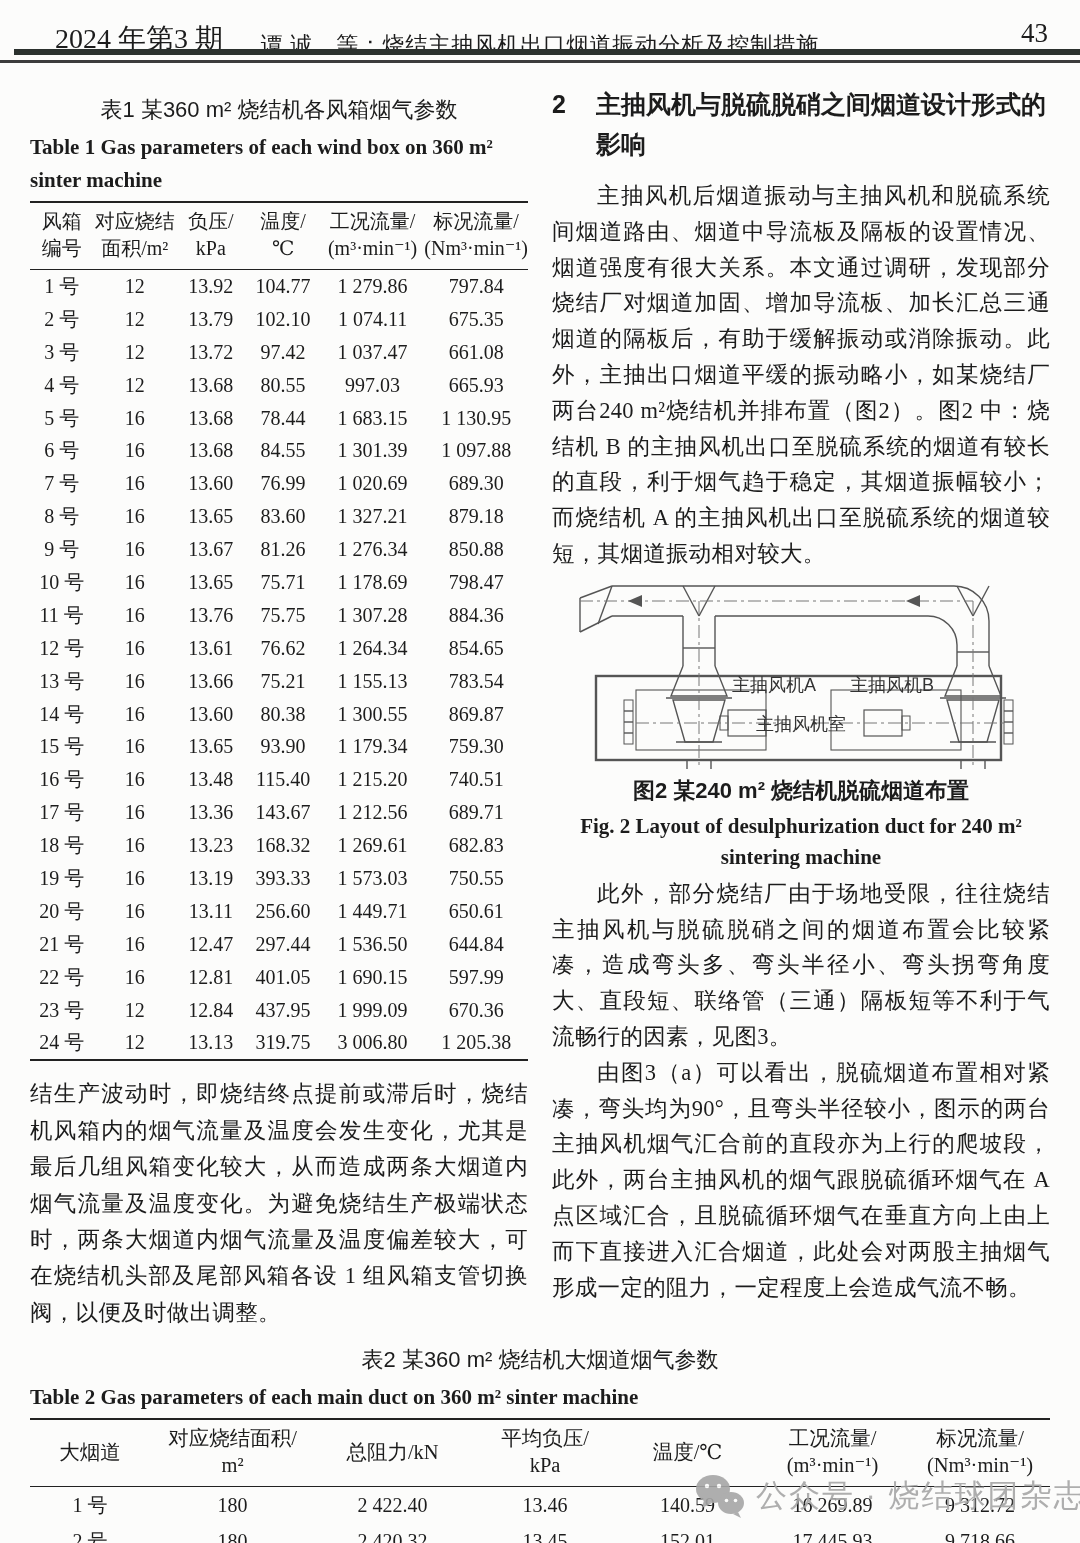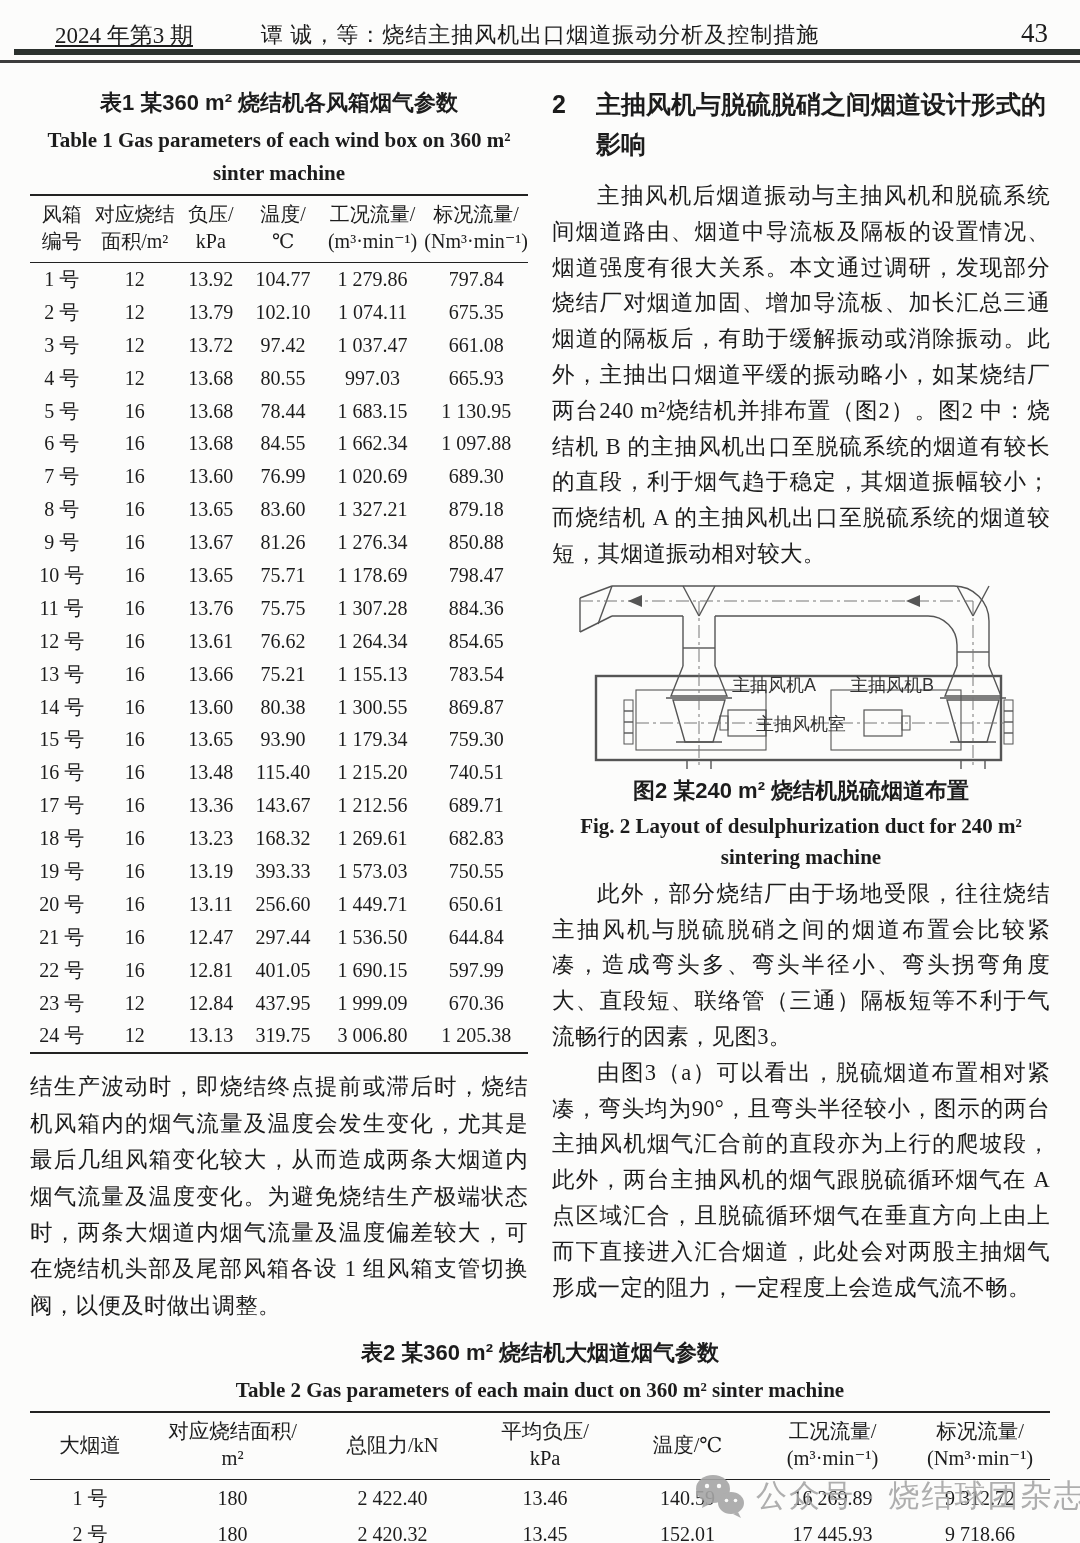--- a/index.html
+++ b/index.html
@@ -1,33 +1,33 @@
 <!DOCTYPE html>
 <html><head>
 <meta charset="utf-8">
 <style>
   html,body{margin:0;padding:0;background:#e8e8e8;}
   .page{position:relative;width:1080px;height:1543px;background:#fcfcfb;margin:0 auto;
         font-family:'Liberation Serif','DejaVu Serif',serif;color:#1c1c1c;overflow:hidden;}
   .sans{font-family:'Liberation Sans','DejaVu Sans',sans-serif;}
 
   
-  .hdr-issue{position:absolute;left:55px;top:20px;font-size:23px;text-decoration:underline;}
-  .hdr-title{position:absolute;left:0;right:0;top:20px;text-align:center;font-size:22px;letter-spacing:1px;}
+  .hdr-issue{position:absolute;left:55px;top:20px;font-size:28px;text-decoration:underline;}
+  .hdr-title{position:absolute;left:0;right:0;top:30px;text-align:center;font-size:22px;letter-spacing:1px;}
   .hdr-page{position:absolute;right:32px;top:18px;font-size:27px;text-align:right;}
   .rule-thick{position:absolute;left:14px;right:0;top:49px;height:6px;background:#2b312e;}
   .rule-thin{position:absolute;left:0;right:0;top:60px;height:3px;background:#3c3c3c;}
 
   
   .col-left{position:absolute;left:30px;top:76px;width:498px;}
   .col-right{position:absolute;left:552px;top:80px;width:498px;}
   .bottom{position:absolute;left:30px;top:1326px;width:1020px;}
 
-  .cap-zh{text-align:center;font-weight:bold;font-size:22px;margin:12px 0 10px;}
-  .cap-en{text-align:center;font-weight:bold;font-size:21px;margin:0 0 8px;}
+  .cap-zh{text-align:center;font-weight:normal;font-size:22px;margin:19px 0 10px;}
+  .cap-en{font-weight:bold;font-size:21px;margin:0 0 8px;}
 
   table{width:100%;border-collapse:collapse;border-top:2.5px solid #222;border-bottom:2.5px solid #222;}
   thead tr{border-bottom:1.5px solid #222;}
   th{font-weight:normal;font-size:20px;line-height:27px;padding:5px 0 7px;vertical-align:middle;margin-top:48px;}
   td{text-align:center;font-size:20px;white-space:nowrap;padding:0;}
   #table1 td{height:32.9px;}
   #table2 td{height:36px;}
   #table2 th{font-size:20.5px;}
 
   .para{font-size:22.5px;line-height:36.4px;text-align:justify;letter-spacing:0.3px;}
@@ -138,21 +138,21 @@
             <td>13.68</td>
             <td>78.44</td>
             <td>1 683.15</td>
             <td>1 130.95</td>
           </tr>
           <tr>
             <td>6 号</td>
             <td>16</td>
             <td>13.68</td>
             <td>84.55</td>
-            <td>1 662.34</td>
+            <td>1 301.39</td>
             <td>1 097.88</td>
           </tr>
           <tr>
             <td>7 号</td>
             <td>16</td>
             <td>13.60</td>
             <td>76.99</td>
             <td>1 020.69</td>
             <td>689.30</td>
           </tr>

